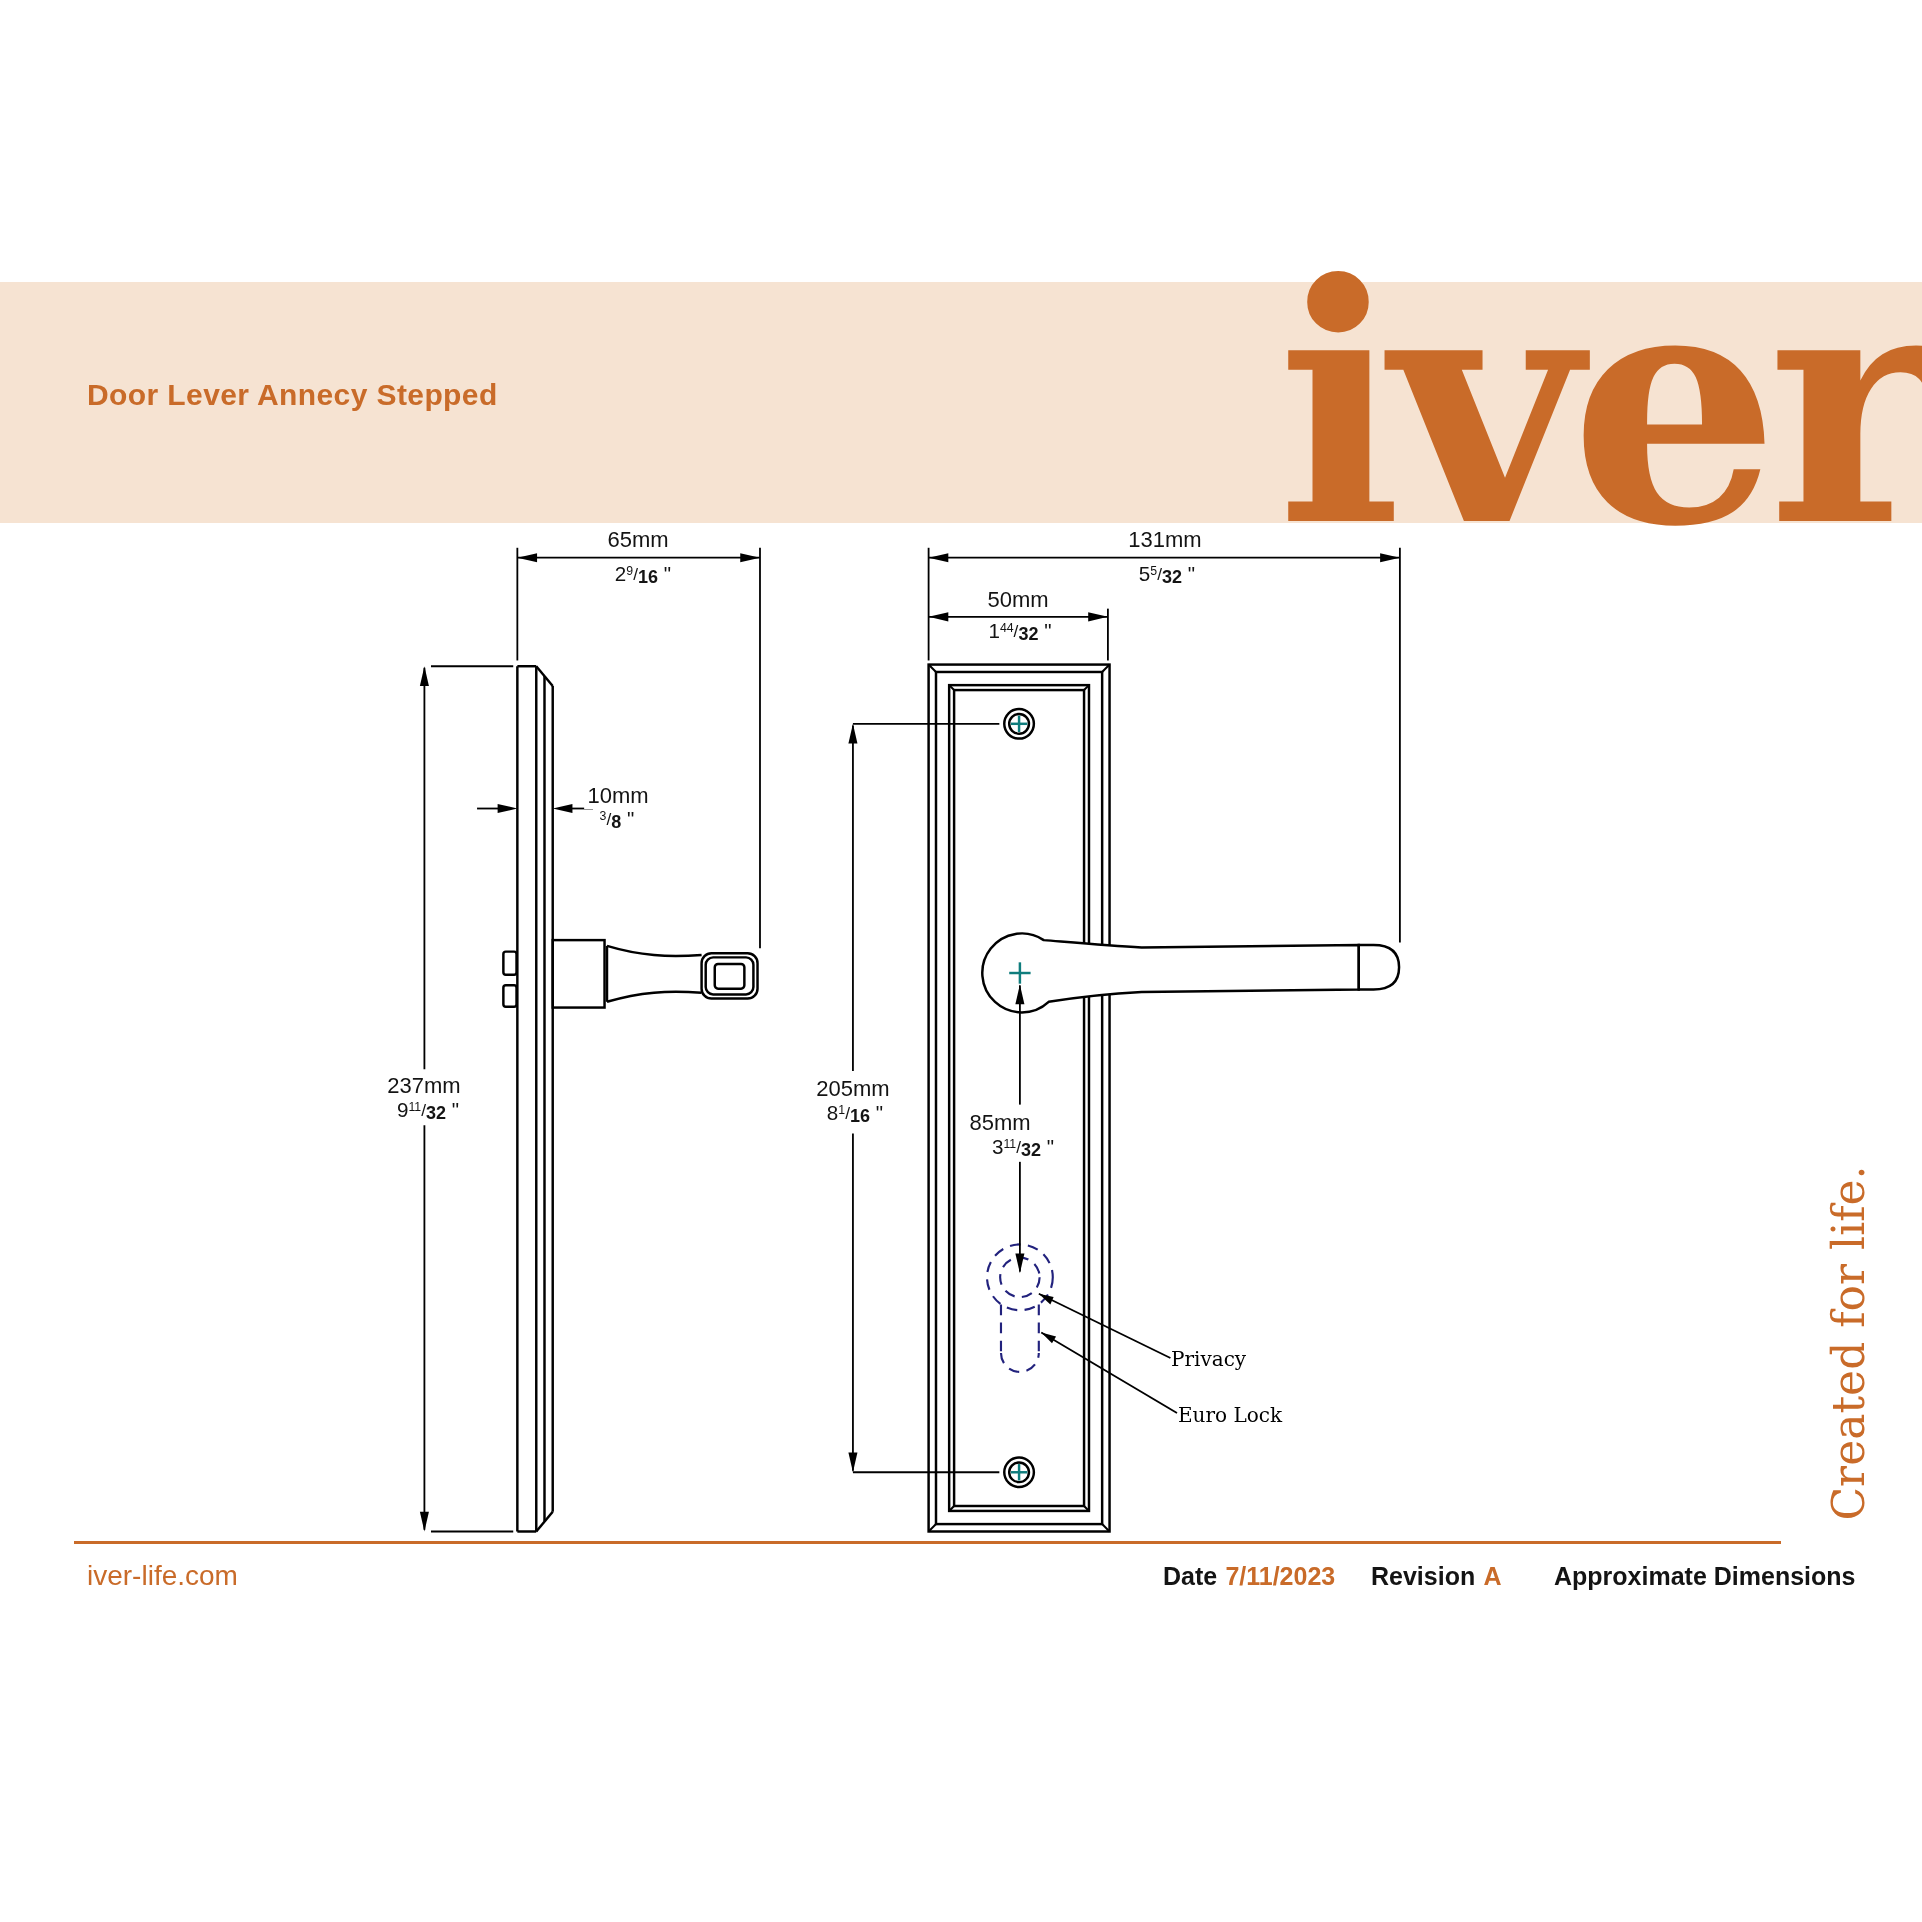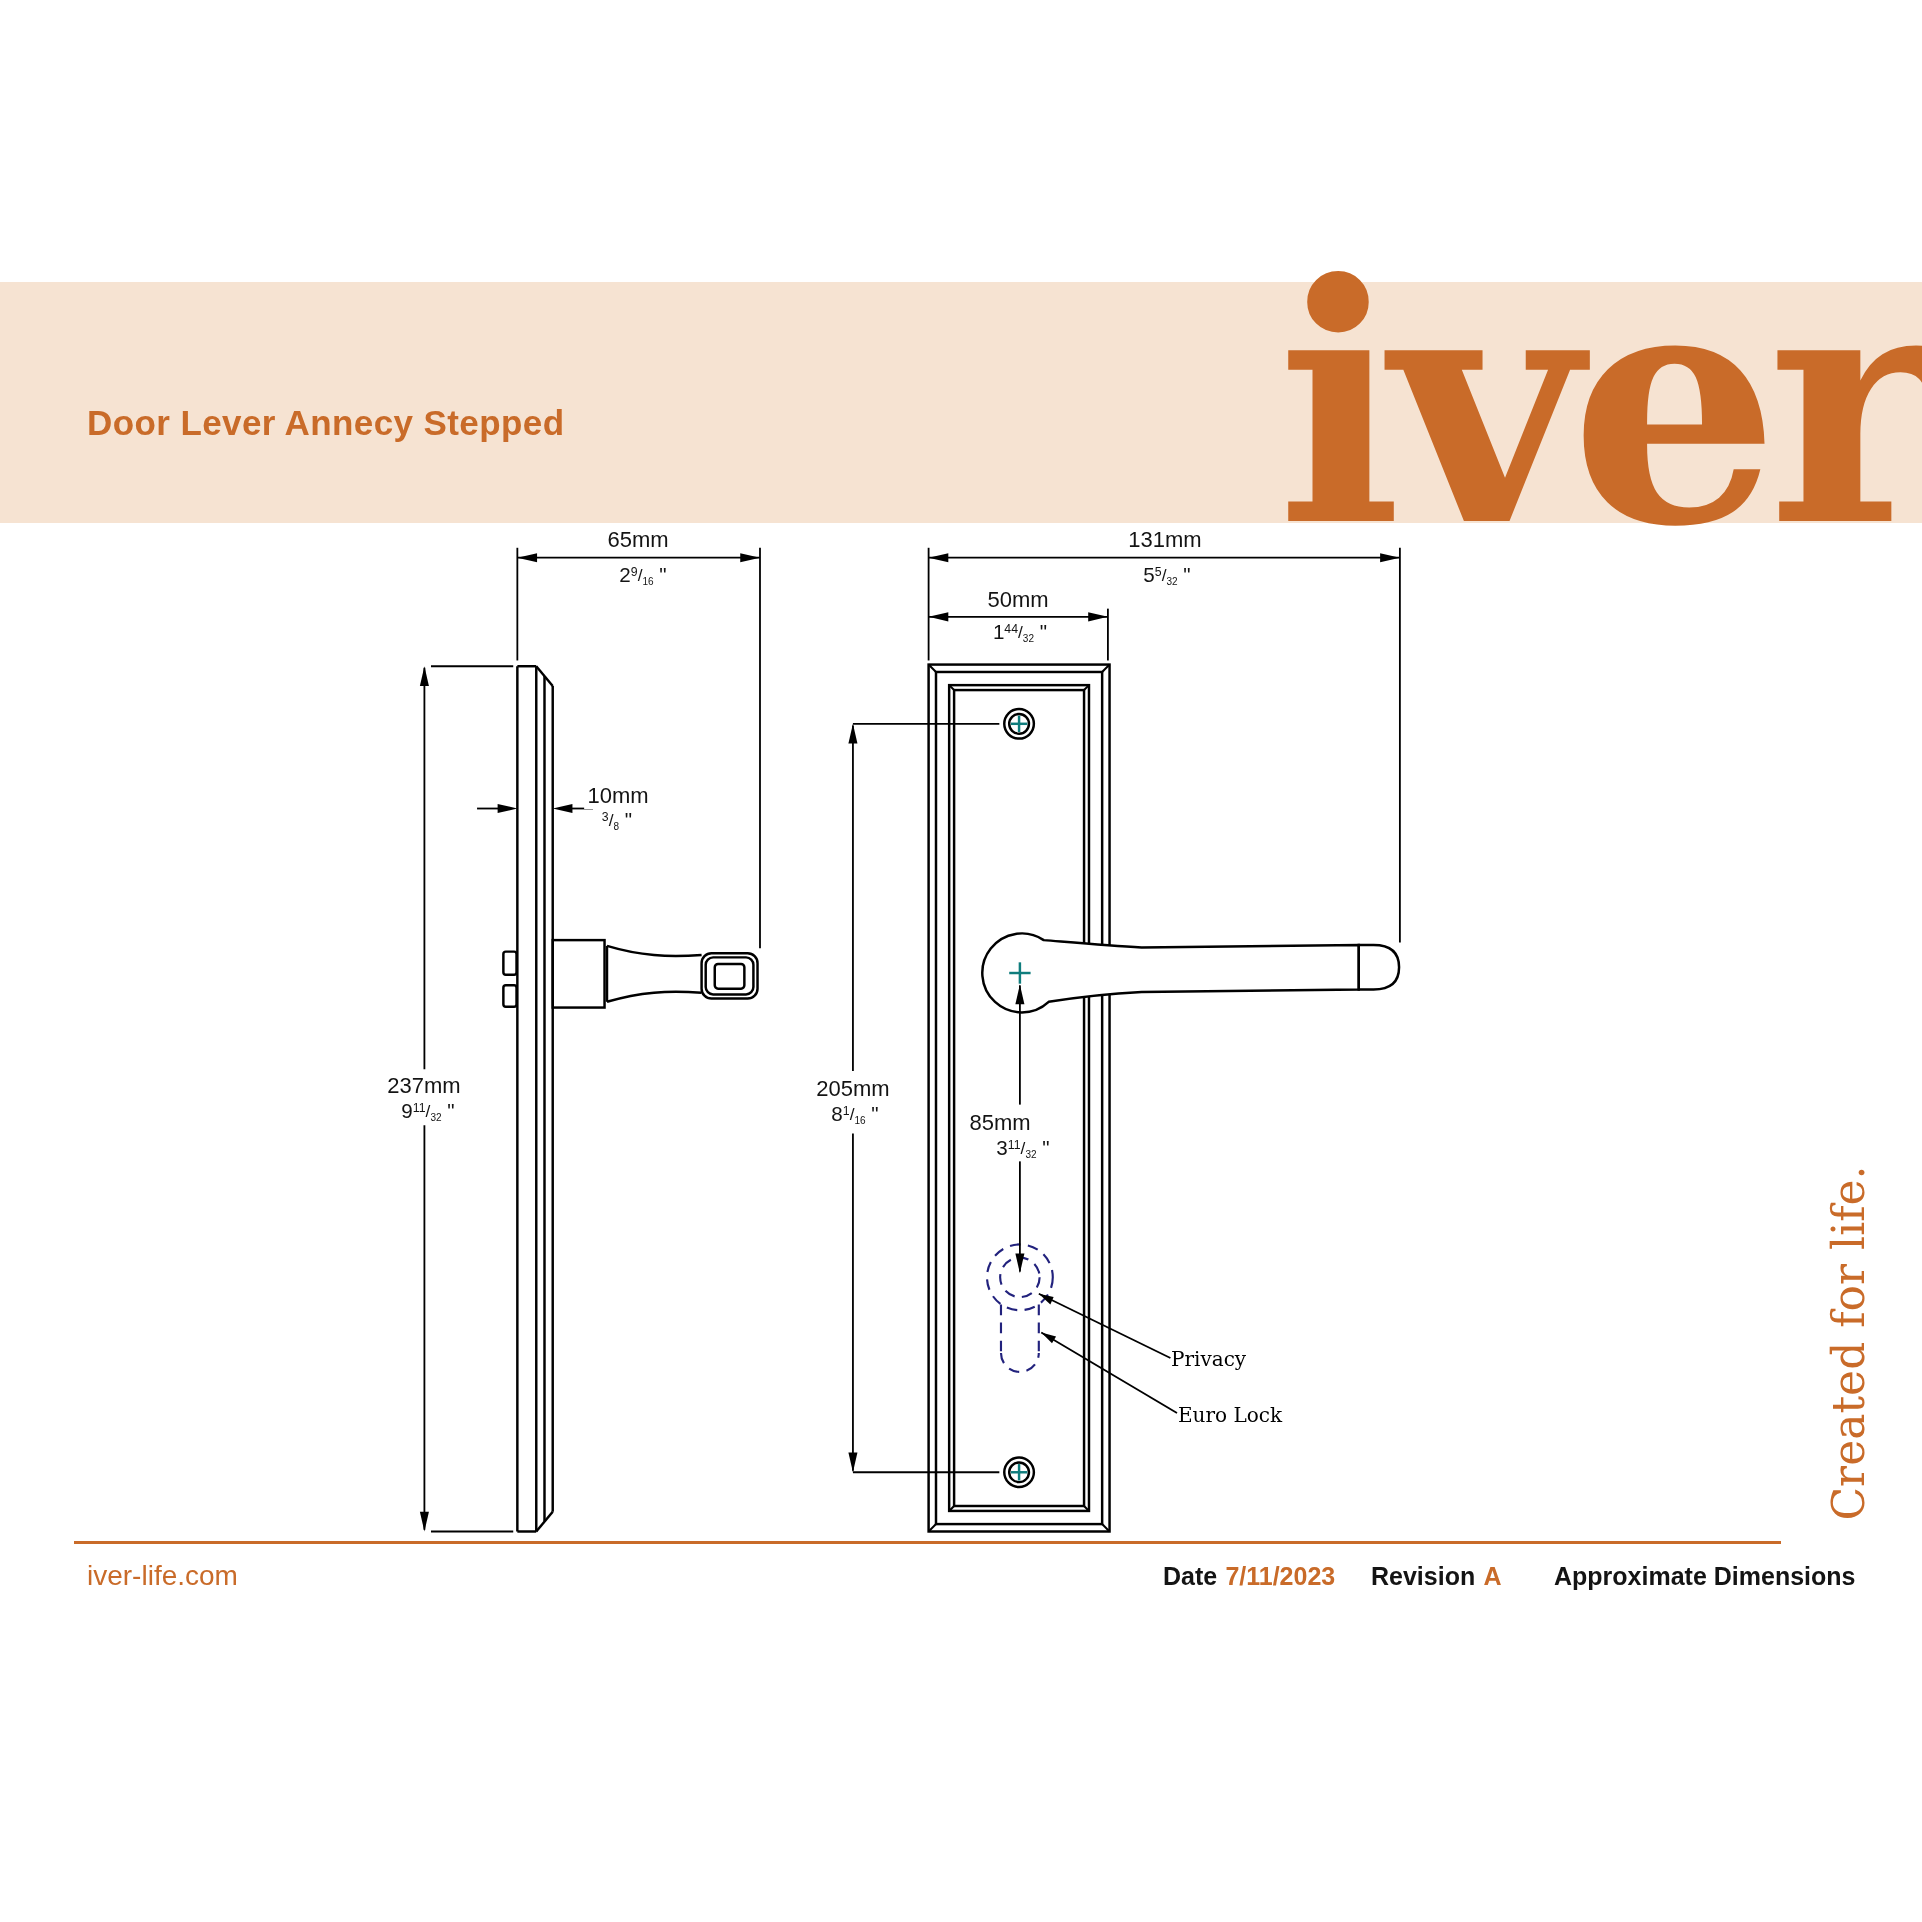--- a/index.html
+++ b/index.html
@@ -4,34 +4,34 @@
 <style>
   :root{
     --accent:#c96b29; --band:#f6e3d2; --ink:#141414;
     --teal:#0f7d7d; --navy:#22227d; --line:#000;
   }
   html,body{margin:0;padding:0;background:#fff;}
   .page{position:relative;width:1923px;height:1923px;background:#fff;overflow:hidden;
         font-family:"Liberation Sans",sans-serif;color:var(--ink);}
   .band{position:absolute;left:0;top:282px;width:1923px;height:241px;background:var(--band);}
   .title{position:absolute;left:87px;top:395px;transform:translateY(-50%);
-         font-size:35px;font-weight:bold;color:var(--accent);letter-spacing:0.4px;margin-top:28px;}
+         font-size:30px;font-weight:bold;color:var(--accent);letter-spacing:0.4px;}
   .logo{position:absolute;left:1277px;top:271px;font-family:"DejaVu Serif",serif;
         font-weight:bold;font-size:329px;line-height:.82;letter-spacing:-11.5px;color:var(--accent);}
   .tagline{position:absolute;left:1651px;top:1314px;width:395px;height:58px;line-height:58px;
            text-align:center;transform:rotate(-90deg);font-family:"DejaVu Serif",serif;
            font-size:44px;color:var(--accent);}
   svg.draw{position:absolute;left:0;top:0;}
   .dim{position:absolute;transform:translate(-50%,-50%);font-size:22px;color:var(--ink);
        white-space:nowrap;background:#fff;padding:0 3.3px;}
   .dimf{position:absolute;transform:translate(-50%,-50%);font-size:20.6px;color:var(--ink);
         white-space:nowrap;background:#fff;padding:0 3.3px;}
   .dimf .num{font-size:12.3px;vertical-align:5.8px;}
   .dimf .sl{font-size:17.3px;vertical-align:0.8px;}
-  .dimf .den{font-size:10px;vertical-align:-2.5px;}
+  .dimf .den{font-size:18px;vertical-align:-2.5px;font-weight:bold;}
   .dimf .un{margin-left:5.8px;}
   .callout{position:absolute;transform:translateY(-50%);font-family:"DejaVu Serif",serif;
            font-size:20px;color:#000;white-space:nowrap;}
   .sep{position:absolute;left:74px;top:1541px;width:1707px;height:2.5px;background:var(--accent);}
   .website{position:absolute;left:87px;top:1576px;transform:translateY(-50%);
            font-size:28px;font-weight:normal;color:var(--accent);}
   .meta{position:absolute;top:1576px;transform:translateY(-50%);font-size:25px;
         font-weight:bold;color:var(--ink);white-space:nowrap;}
   .meta .val{color:var(--accent);margin-left:8.2px;}
 </style>

